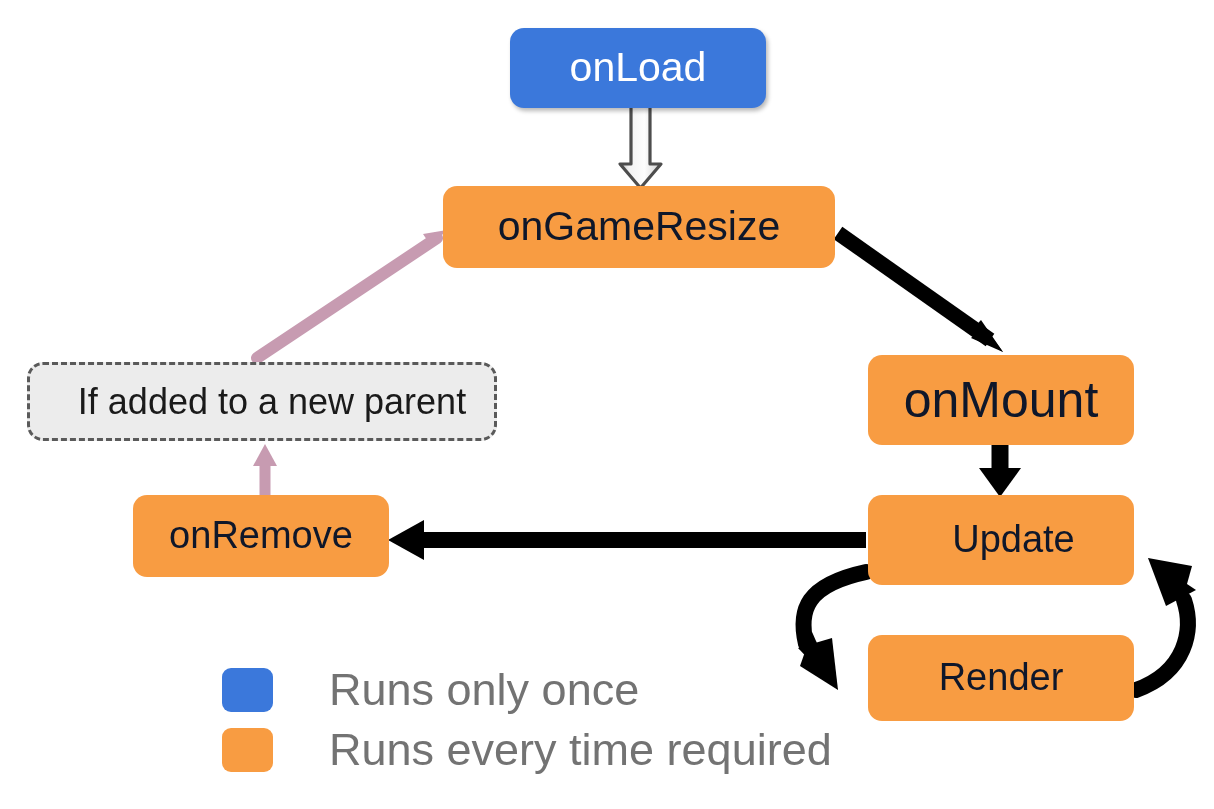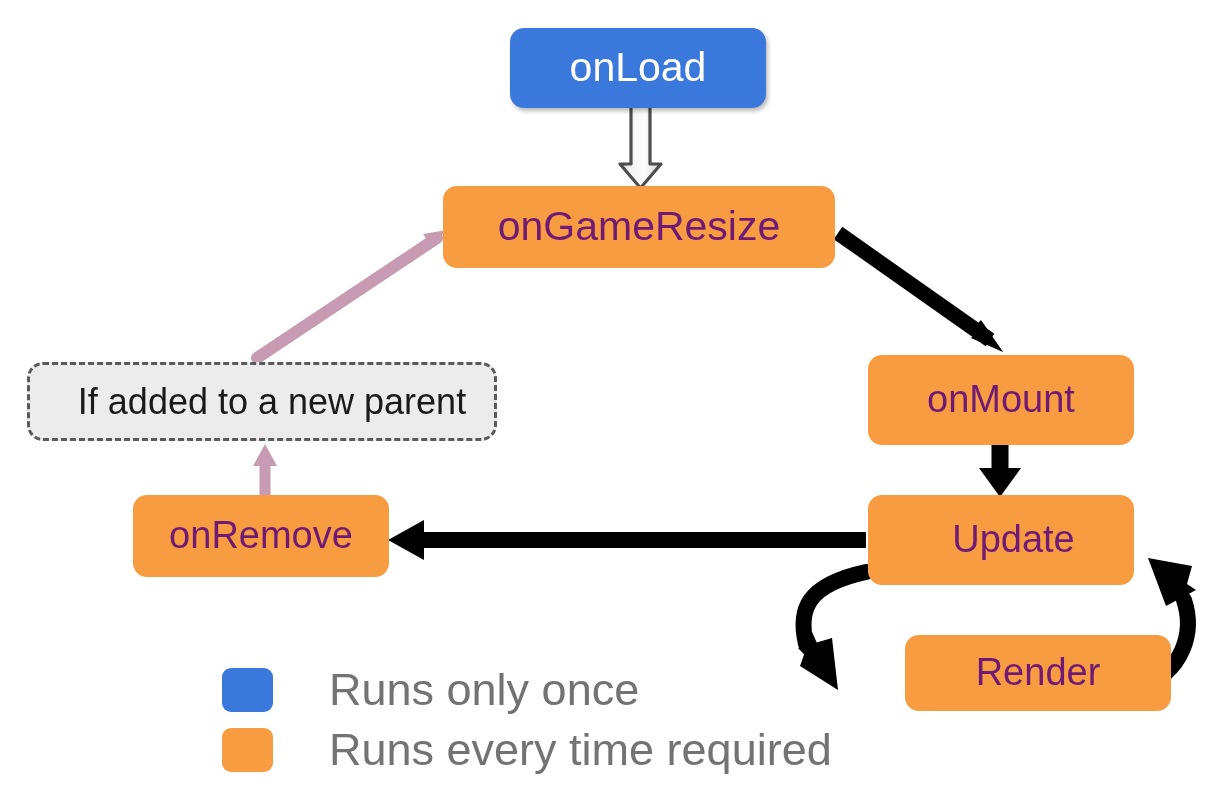--- a/index.html
+++ b/index.html
@@ -35,34 +35,34 @@
     text-align: right;
     line-height: 1.1;
   }
   .node-once {
     background: #3B78DB;
     color: #ffffff;
     box-shadow: 2px 3px 4px rgba(0,0,0,0.28);
   }
   .node-repeat {
     background: #F89C42;
-    color: #701a75;
+    color: #0f172a;
   }
   .node-note {
     background: #ECECEC;
     color: #1a1a1a;
     border: 3px dashed #5a5a5a;
     border-radius: 16px;
     padding-left: 20px;
   }
   .n-onload     { left: 510px; top: 28px;  width: 256px; height: 80px;  font-size: 41px; }
   .n-resize     { left: 443px; top: 186px; width: 392px; height: 82px;  font-size: 41px; }
-  .n-mount      { left: 868px; top: 355px; width: 266px; height: 90px;  font-size: 38px; }
+  .n-mount      { left: 868px; top: 355px; width: 266px; height: 90px;  font-size: 50px; }
   .n-update     { left: 868px; top: 495px; width: 266px; height: 90px;  font-size: 38px; padding-left: 25px; }
-  .n-render     { left: 905px; top: 635px; width: 266px; height: 76px;  font-size: 38px; }
+  .n-render     { left: 868px; top: 635px; width: 266px; height: 86px;  font-size: 38px; }
   .n-remove     { left: 133px; top: 495px; width: 256px; height: 82px;  font-size: 38px; }
   .n-note       { left: 27px;  top: 362px; width: 470px; height: 79px;  font-size: 36px; }
 
   .legend {
     position: absolute;
     left: 222px;
     top: 660px;
   }
   .legend-row {
     display: flex;

